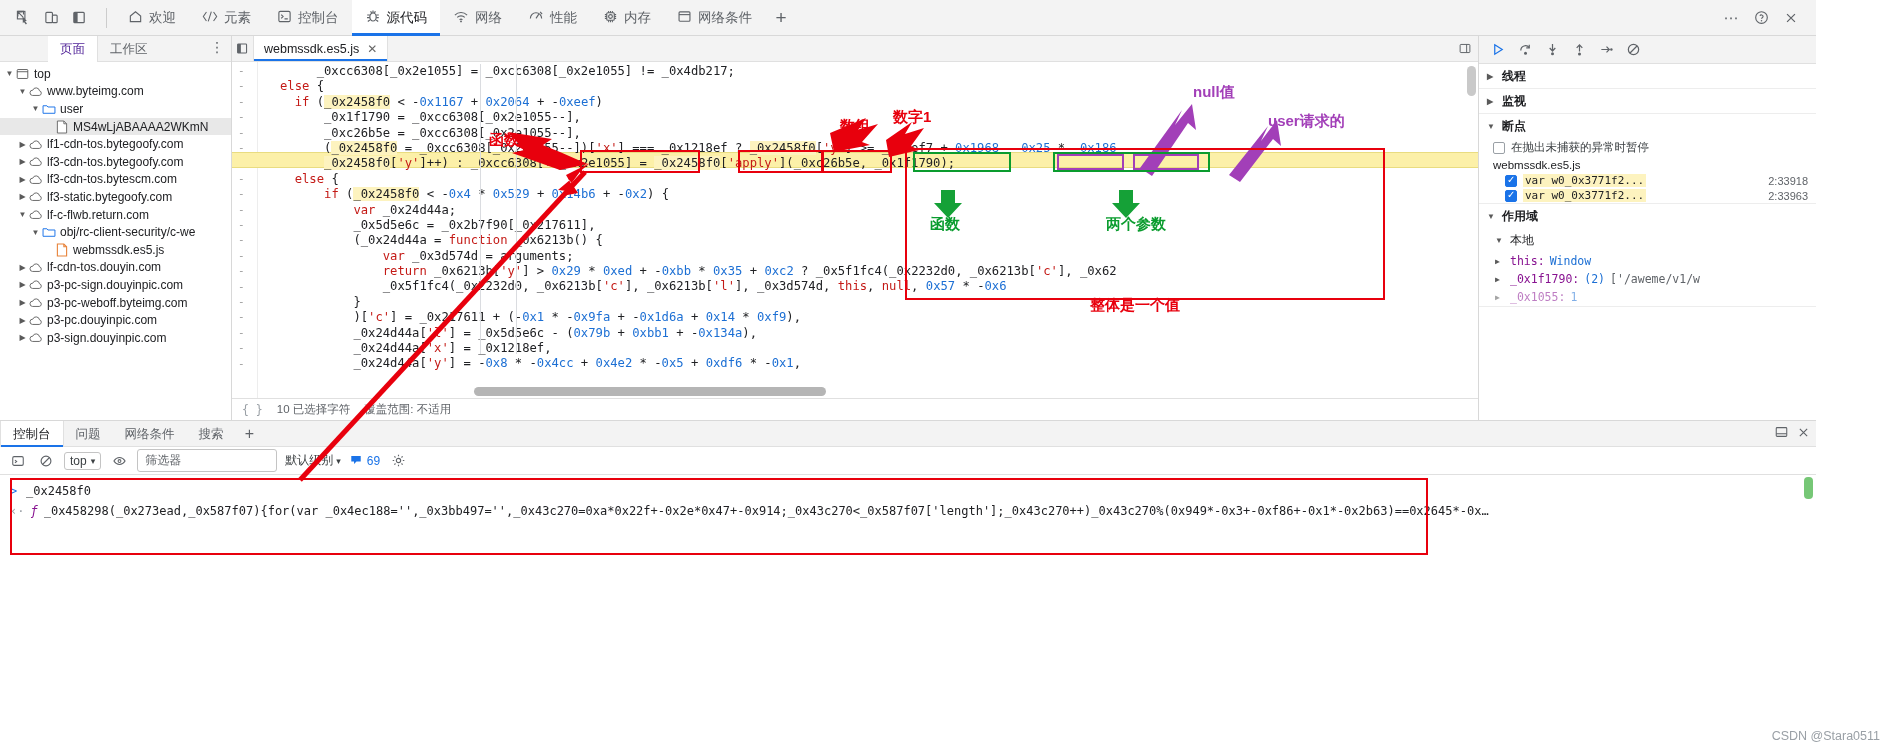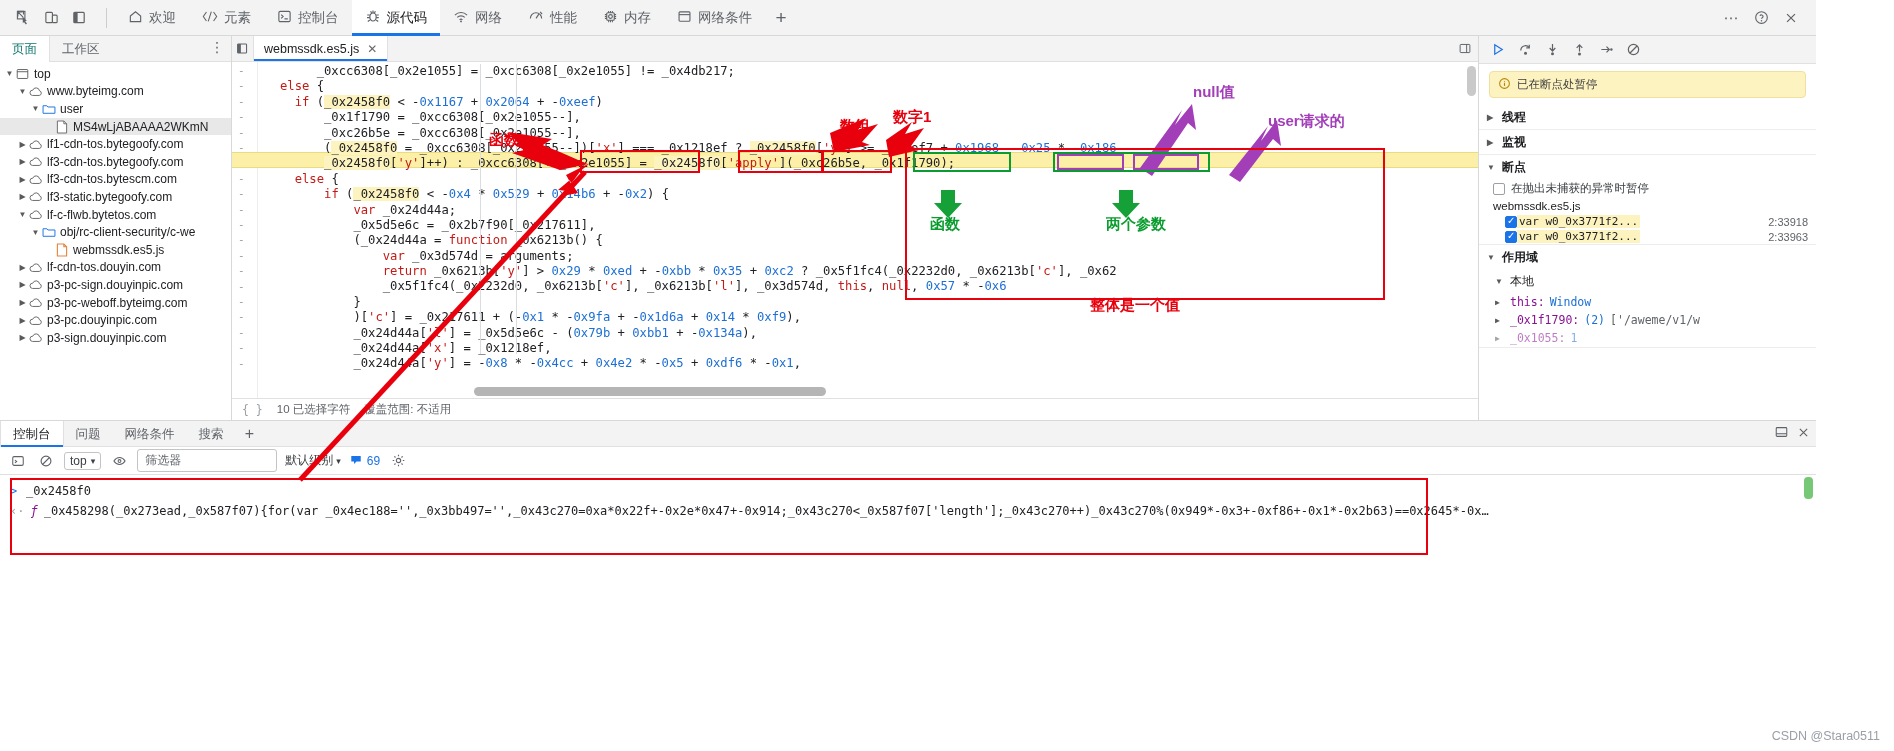--- a/index.html
+++ b/index.html
@@ -31,21 +31,21 @@
   
   .main { display:flex; height:385px; border-bottom:1px solid #d8d8d8; }
 
   
   .nav { width:232px; border-right:1px solid #d8d8d8; display:flex;
     flex-direction:column; background:#fff; }
   .nav-tabs { display:flex; align-items:center; height:26px;
     border-bottom:1px solid #e0e0e0; background:#f3f3f3; position:relative; }
   .nav-tab { padding:0 12px; height:26px; line-height:26px; font-size:12.5px;
     color:#5f6368; }
-  .nav-tab.active { background:#fff; color:#0f766e; border-right:1px solid #e0e0e0;}
+  .nav-tab.active { background:#fff; color:#4c1d95; border-right:1px solid #e0e0e0;margin-left:48px;}
   .nav-more { position:absolute; right:6px; top:3px; color:#5f6368;
     font-size:14px; letter-spacing:1px; }
   .tree { flex:1; overflow:hidden; padding-top:3px; font-size:12px;
     color:#202124; }
   .trow { display:flex; align-items:center; height:17.6px; white-space:nowrap;
     padding-right:4px; }
   .trow.sel { background:#e8e8e8; }
   .tw { display:inline-block; width:11px; text-align:center; color:#5a5a5a;
     font-size:8px; flex:0 0 11px; }
   .tico { flex:0 0 15px; display:flex; align-items:center; justify-content:center;
@@ -110,21 +110,21 @@
     font-size:12px; color:#202124; font-weight:bold; }
   .caret { font-size:8px; color:#5a5a5a; width:10px; }
   .cbrow { display:flex; align-items:center; gap:6px; padding:2px 1px 2px 14px;
     font-size:11.5px; color:#3c4043;text-align:right; }
   .cb { width:12px; height:12px; border:1px solid #9aa0a6; border-radius:2px;
     background:#fff; flex:0 0 12px; }
   .cb.on { background:#1a73e8; border-color:#1a73e8; position:relative; }
   .cb.on:after { content:"✓"; position:absolute; left:1px; top:-2px; color:#fff;
     font-size:10px; }
   .bp-file { padding:2px 8px 2px 14px; font-size:11.5px; color:#202124; }
-  .bp-item { display:flex; align-items:center; padding:1px 8px 1px 26px;
+  .bp-item { display:flex; align-items:center; gap:6px; padding:1px 8px 1px 26px;
     font-size:11.5px; }
   .bp-item .bptxt { background:#fdf3bf; color:#202124; padding:0 2px;
     font-family:"DejaVu Sans Mono", monospace; font-size:11px;
     overflow:hidden; white-space:nowrap; text-overflow:ellipsis; max-width:170px; }
   .bp-loc { margin-left:auto; color:#5f6368; font-size:11px; }
   .sc-row { padding:2px 8px 2px 16px; font-size:11.5px;
     font-family:"DejaVu Sans Mono", monospace; color:#202124;
     white-space:nowrap; overflow:hidden; display:flex; align-items:center; gap:5px;}
   .sc-key { color:#881391; }
   .sc-val { color:#1c6fd4; }
@@ -377,21 +377,21 @@
             </span>
             <span class="tlbl">lf3-static.bytegoofy.com</span>
           </div>
           <div class="trow" style="padding-left: 17px;">
             <span class="tw">▼</span>
             <span class="tico">
               <svg width="14" height="11" viewBox="0 0 16 12">
                 <path d="M4 10.5a3 3 0 01.3-6A4 4 0 0112 5.2a2.7 2.7 0 01-.3 5.3z" fill="none" stroke="#666" stroke-width="1.1"></path>
               </svg>
             </span>
-            <span class="tlbl">lf-c-flwb.bytetos.com</span>
+            <span class="tlbl">lf-c-flwb.return.com</span>
           </div>
           <div class="trow" style="padding-left: 30px;">
             <span class="tw">▼</span>
             <span class="tico">
               <svg width="14" height="12" viewBox="0 0 16 13">
                 <path d="M1.2 2.8h4.4l1.2 1.4h8v7.2H1.2z" fill="none" stroke="#1a73e8" stroke-width="1.1"></path>
               </svg>
             </span>
             <span class="tlbl">obj/rc-client-security/c-we</span>
           </div>
@@ -545,29 +545,20 @@
             </svg>
         </div>
         <div class="dbg-btn">
           <svg width="15" height="15" viewBox="0 0 16 16">
               <circle cx="8" cy="8" r="5.5" fill="none" stroke="#5f6368" stroke-width="1.3"></circle>
               <path d="M4 12L12 4" stroke="#5f6368" stroke-width="1.3"></path>
             </svg>
         </div>
       </div>
 
-      <div class="paused">
-        <span>
-          <svg width="13" height="13" viewBox="0 0 16 16">
-              <circle cx="8" cy="8" r="6" fill="none" stroke="#b8860b" stroke-width="1.3"></circle>
-              <path d="M8 7v4M8 4.8v.9" stroke="#b8860b" stroke-width="1.4"></path>
-            </svg>
-        </span>
-        <span>已在断点处暂停</span>
-      </div>
 
       <div class="sect">
         <div class="sect-h">
           <span class="caret">▶</span>
           <span>线程</span>
         </div>
       </div>
 
       <div class="sect">
         <div class="sect-h">

